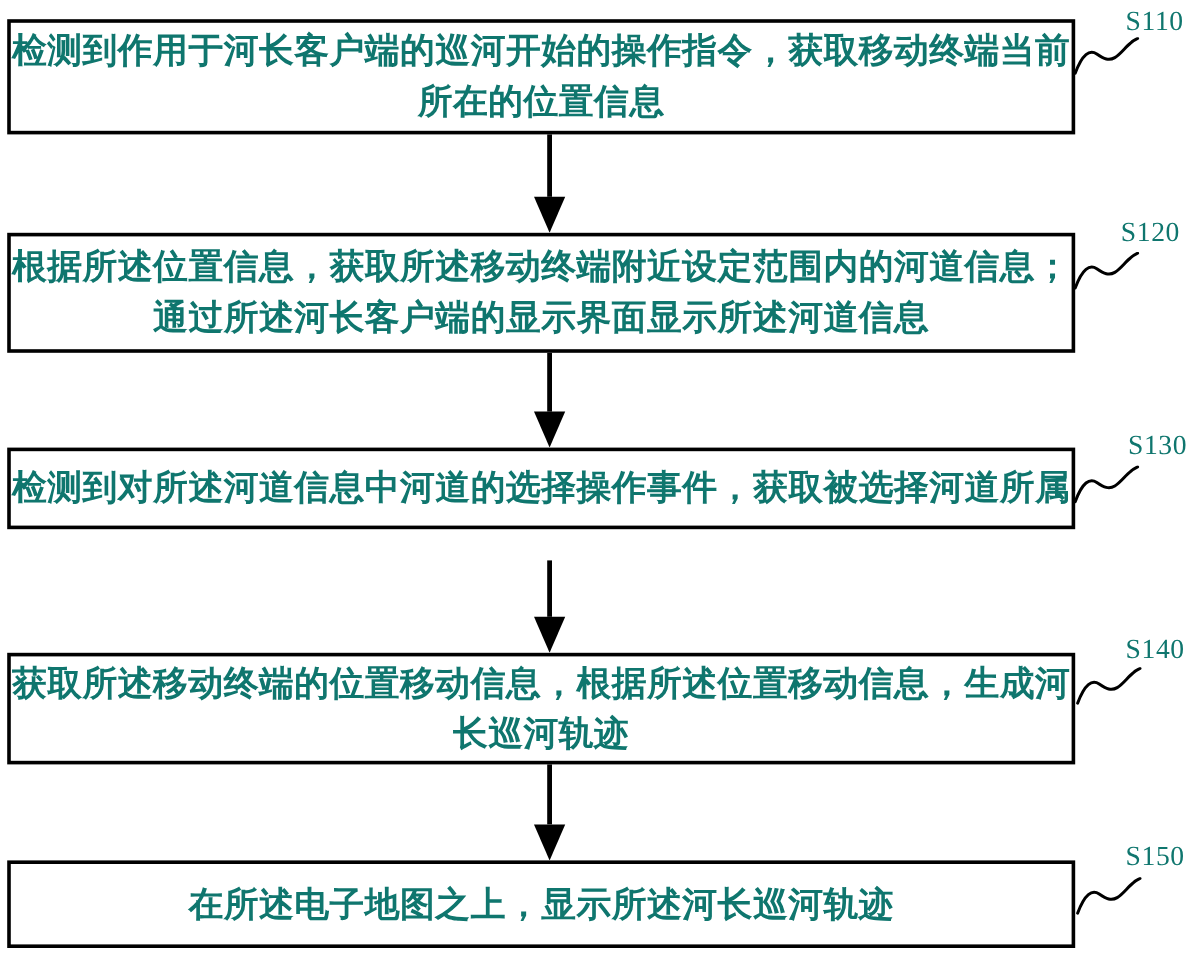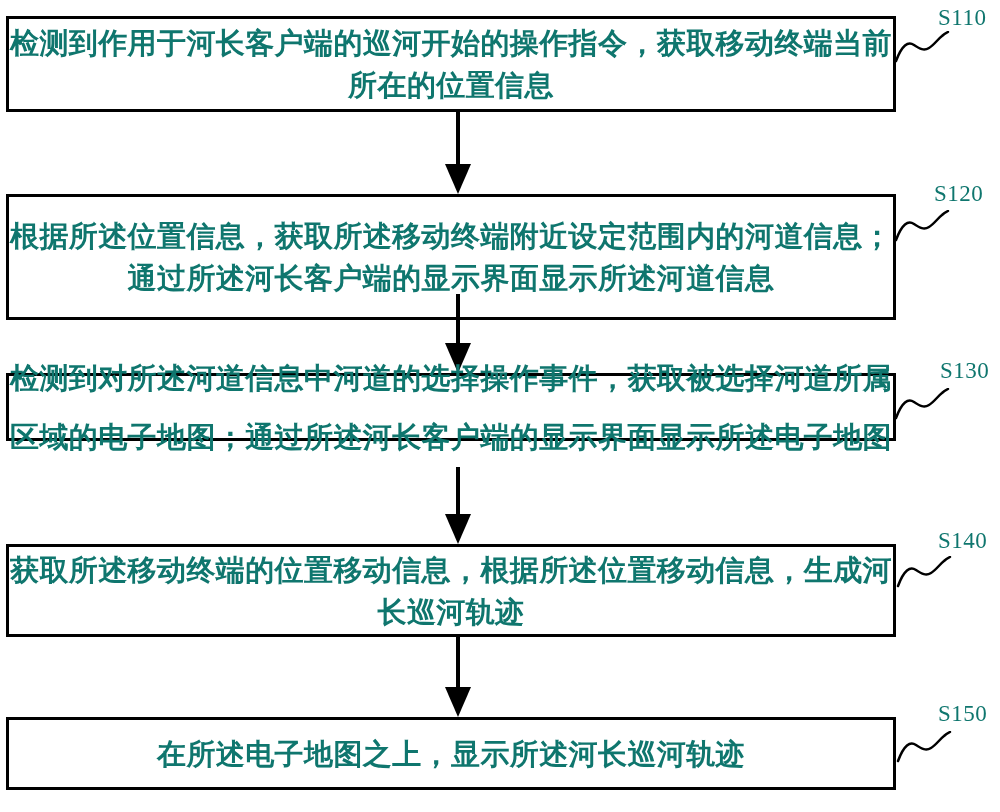--- a/index.html
+++ b/index.html
@@ -79,37 +79,36 @@
   <svg class="leader" style="left:894px; top:31px;" width="56" height="32" viewBox="0 0 56 32">
     <path d="M2,30 C8,14 14,10 20,14 C26,18 30,20 35,17 C40,14 44,8 48,5 C50,3 52,2 54,1" fill="none" stroke="#000" stroke-width="2.5" stroke-linecap="round"></path>
   </svg>
   <div class="step-label" style="left:938px; top:5px;">S110</div>
 
   <div class="arrow" style="top:112px; height:82px;">
     <div class="shaft"></div>
     <div class="head"></div>
   </div>
 
-  <div class="box" style="top:194px; height:126px;">
+  <div class="box" style="top:194px; height:100px;">
     <div class="line">根据所述位置信息，获取所述移动终端附近设定范围内的河道信息；</div>
     <div class="line">通过所述河长客户端的显示界面显示所述河道信息</div>
   </div>
   <svg class="leader" style="left:894px; top:210px;" width="56" height="32" viewBox="0 0 56 32">
     <path d="M2,30 C8,14 14,10 20,14 C26,18 30,20 35,17 C40,14 44,8 48,5 C50,3 52,2 54,1" fill="none" stroke="#000" stroke-width="2.5" stroke-linecap="round"></path>
   </svg>
   <div class="step-label" style="left:934px; top:181px;">S120</div>
 
   <div class="arrow" style="top:294px; height:79px;">
     <div class="shaft"></div>
     <div class="head"></div>
   </div>
 
   <div class="box" style="top:373px; height:68px;gap:17px;">
     <div class="line">检测到对所述河道信息中河道的选择操作事件，获取被选择河道所属</div>
-    <div class="line">区域的电子地图；通过所述河长客户端的显示界面显示所述电子地图</div>
   </div>
   <svg class="leader" style="left:894px; top:388px;" width="56" height="32" viewBox="0 0 56 32">
     <path d="M2,30 C8,14 14,10 20,14 C26,18 30,20 35,17 C40,14 44,8 48,5 C50,3 52,2 54,1" fill="none" stroke="#000" stroke-width="2.5" stroke-linecap="round"></path>
   </svg>
   <div class="step-label" style="left:940px; top:358px;">S130</div>
 
   <div class="arrow" style="top:467px; height:77px;">
     <div class="shaft"></div>
     <div class="head"></div>
   </div>

